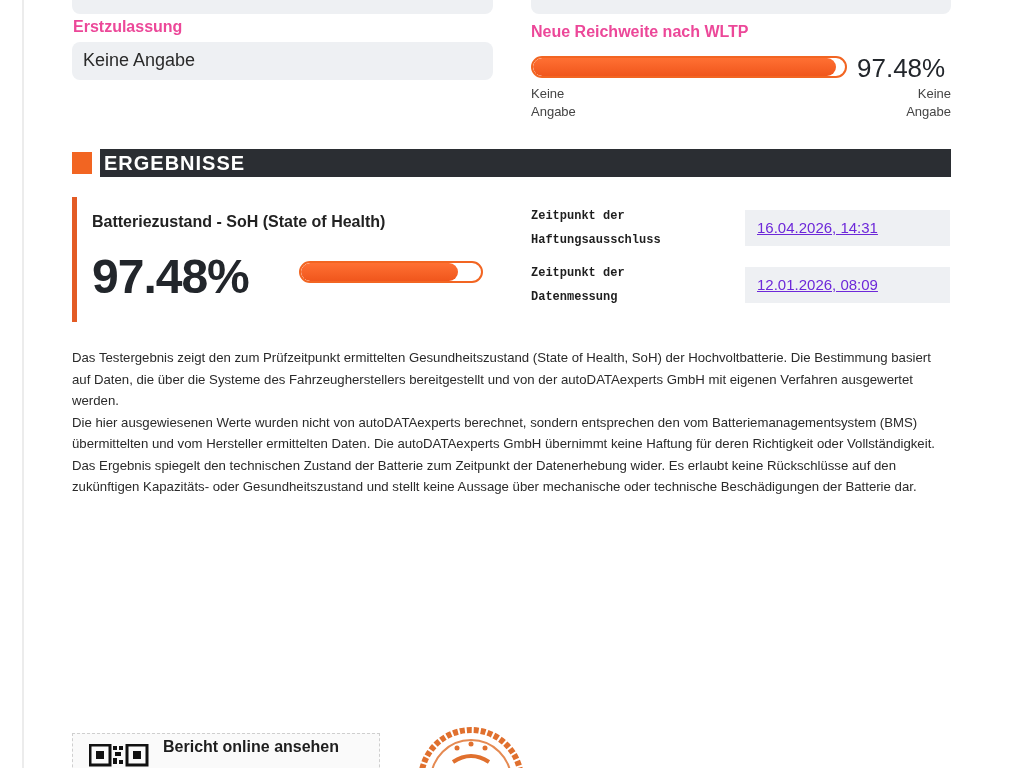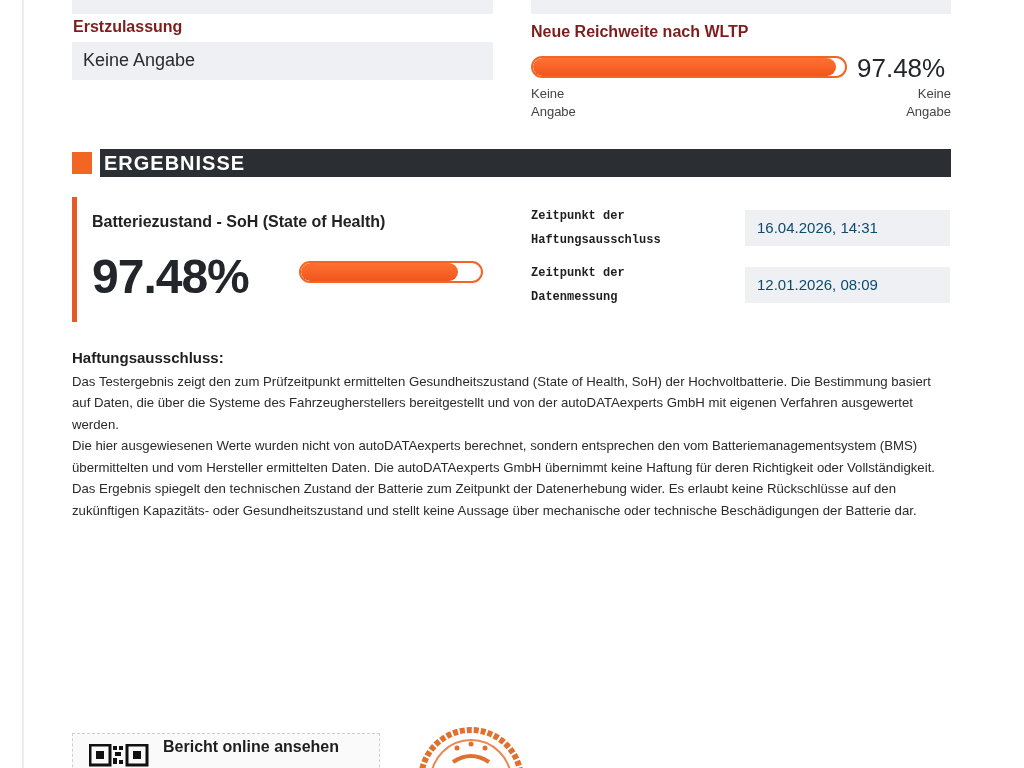--- a/index.html
+++ b/index.html
@@ -1,32 +1,32 @@
 <!DOCTYPE html>
 <html><head>
   <meta charset="utf-8">
   <style>
     * { box-sizing: border-box; margin: 0; padding: 0; }
     html, body { width: 1024px; height: 768px; overflow: hidden; background: #ffffff; }
     body { font-family: "Liberation Sans", sans-serif; color: #222222; position: relative; }
     .page-edge { position: absolute; left: 22px; top: 0; width: 2px; height: 768px; background: #ececec; }
     .col { position: absolute; }
-    .field-box { background: #eef0f3; border-radius: 0; }
-    .field-label { font-weight: bold; font-size: 16px; color: #7f1d1d; }
+    .field-box { background: #eef0f3; border-radius: 8px; }
+    .field-label { font-weight: bold; font-size: 16px; color: #ec4899; }
     .field-value { font-size: 18px; color: #2a2a2a; }
     .bar-track { position: absolute; height: 22px; border: 2px solid #f26522; border-radius: 12px; background: #ffffff; overflow: hidden; }
     .bar-fill { position: absolute; left: 0; top: 0; bottom: 0; background: linear-gradient(#ff7033, #f0561c); border-radius: 10px; }
     .section-head { position: absolute; left: 72px; top: 149px; width: 879px; height: 28px; }
     .section-square { position: absolute; left: 0; top: 3px; width: 20px; height: 22px; background: #f26522; }
     .section-bar { position: absolute; left: 28px; top: 0; right: 0; height: 28px; background: #2b2e33; color: #ffffff; font-weight: bold; font-size: 20px; letter-spacing: 1px; padding: 3px 4px; }
     .soh-block { position: absolute; left: 72px; top: 197px; width: 420px; height: 125px; border-left: 5px solid #e35b25; padding-left: 24px; }
     .soh-title { position: absolute; left: 15px; top: 16px; font-weight: bold; font-size: 16px; color: #222; }
     .soh-value { position: absolute; left: 15px; top: 52px; font-weight: bold; font-size: 48px; color: #22262b; letter-spacing: -1px; }
     .time-label { position: absolute; font-weight: bold; font-size: 12px; line-height: 22px; color: #1e1e1e; font-family: Liberation Mono, monospace; }
-    .time-value { position: absolute; background: #eef0f3; font-size: 15px; color: #0c4a6e; padding: 9px 12px; height: 36px; width: 205px; }
+    .time-value { position: absolute; background: #eef0f3; font-size: 15px; color: #6d28d9; padding: 9px 12px; height: 36px; width: 205px; text-decoration: underline; }
     .text-area { position: absolute; left: 72px; top: 347px; width: 880px; font-size: 13.2px; line-height: 21.5px; color: #2a2a2a; }
     .text-area h3 { font-size: 15px; font-weight: bold; margin-bottom: 2px; color: #1e1e1e; }
     .text-area p { margin-bottom: 0; }
     .qr-box { position: absolute; left: 72px; top: 733px; width: 308px; height: 50px; border: 1px dashed #cfcfcf; background: #fafafa; }
     .qr-icon { position: absolute; left: 16px; top: 10px; width: 62px; height: 24px; }
     .qr-label { position: absolute; left: 90px; top: 4px; font-weight: bold; font-size: 16px; color: #1e1e1e; }
     .stamp { position: absolute; left: 413px; top: 722px; width: 116px; height: 70px; }
   </style>
 </head>
 <body>
@@ -78,21 +78,20 @@
 </div>
 <div class="time-value" style="left:745px; top:210px;">16.04.2026, 14:31</div>
 
 <div class="time-label" style="left:531px; top:262px;">
   <div>Zeitpunkt der</div>
   <div style="margin-top:2px;">Datenmessung</div>
 </div>
 <div class="time-value" style="left:745px; top:267px;">12.01.2026, 08:09</div>
 
 <div class="text-area">
-  <h3>Haftungsausschluss:</h3>
   <p>Das Testergebnis zeigt den zum Prüfzeitpunkt ermittelten Gesundheitszustand (State of Health, SoH) der Hochvoltbatterie. Die Bestimmung basiert auf Daten, die über die Systeme des Fahrzeugherstellers bereitgestellt und von der autoDATAexperts GmbH mit eigenen Verfahren ausgewertet werden.</p>
   <p>Die hier ausgewiesenen Werte wurden nicht von autoDATAexperts berechnet, sondern entsprechen den vom Batteriemanagementsystem (BMS) übermittelten und vom Hersteller ermittelten Daten. Die autoDATAexperts GmbH übernimmt keine Haftung für deren Richtigkeit oder Vollständigkeit.</p>
   <p>Das Ergebnis spiegelt den technischen Zustand der Batterie zum Zeitpunkt der Datenerhebung wider. Es erlaubt keine Rückschlüsse auf den zukünftigen Kapazitäts- oder Gesundheitszustand und stellt keine Aussage über mechanische oder technische Beschädigungen der Batterie dar.</p>
 </div>
 
 <div class="qr-box">
   <svg class="qr-icon" viewBox="0 0 62 24">
     <rect x="1" y="1" width="20" height="20" fill="none" stroke="#111" stroke-width="3"></rect>
     <rect x="7" y="7" width="8" height="8" fill="#111"></rect>
     <rect x="24" y="2" width="4" height="4" fill="#111"></rect>

